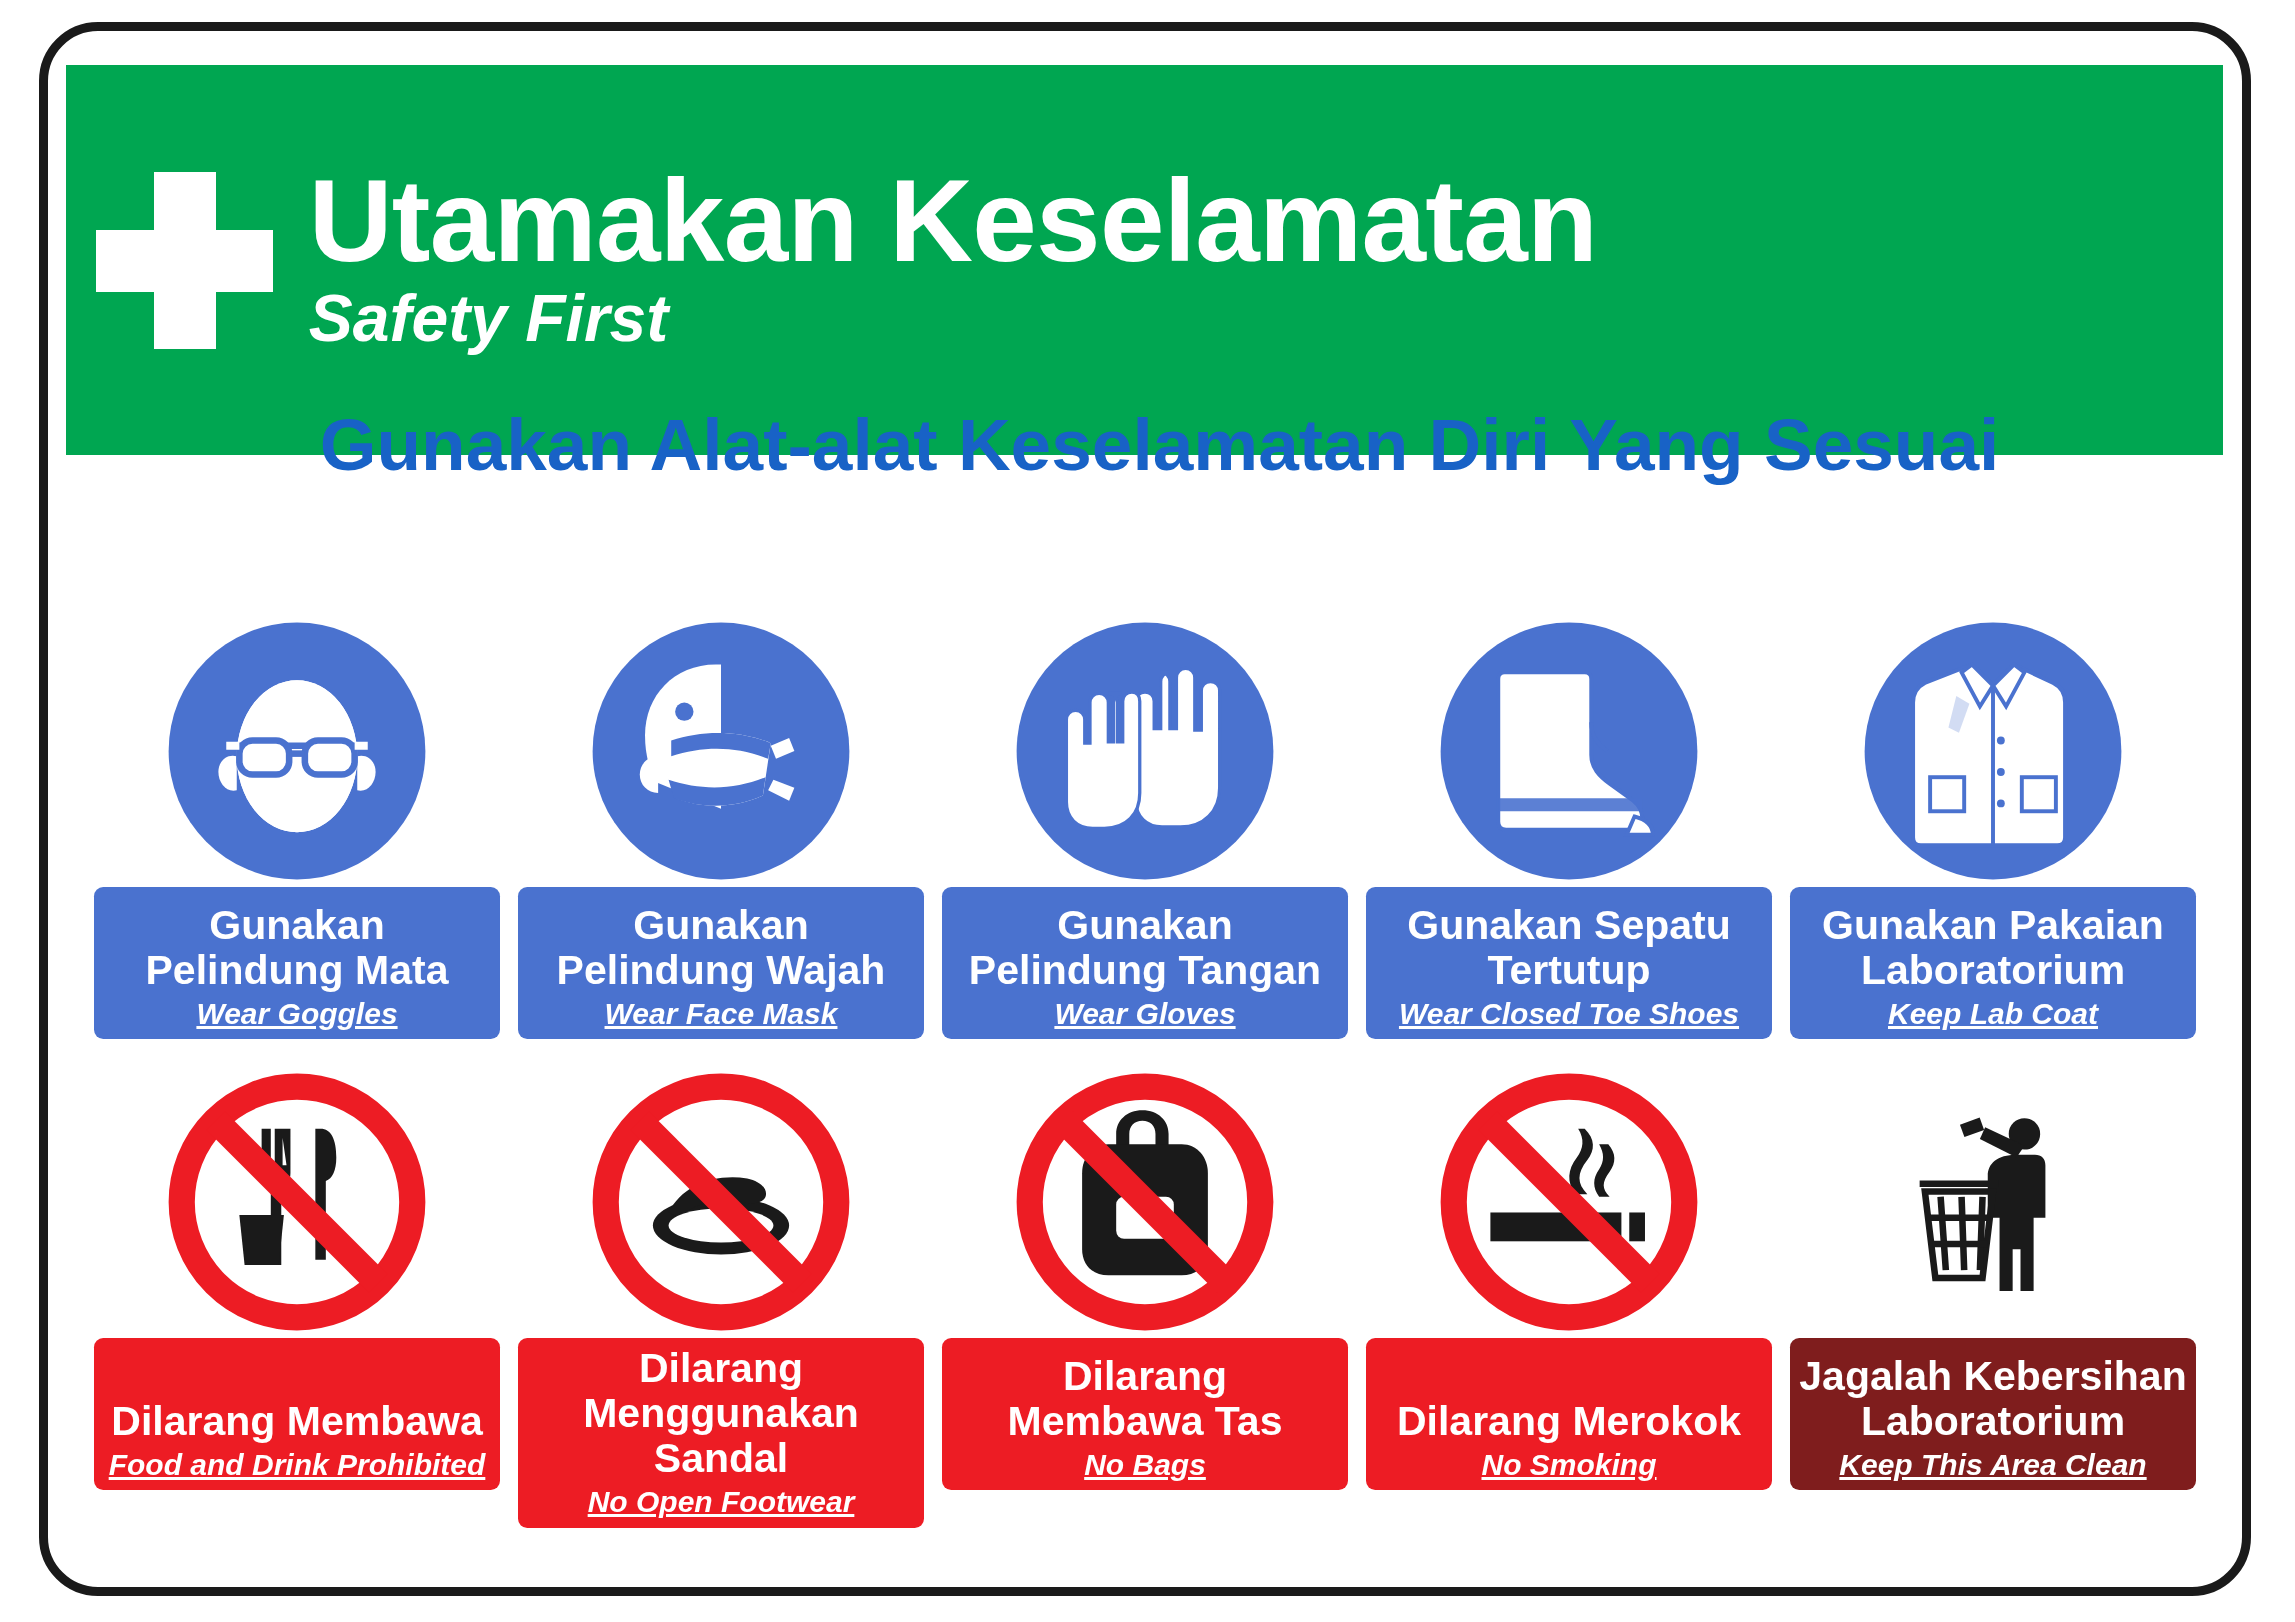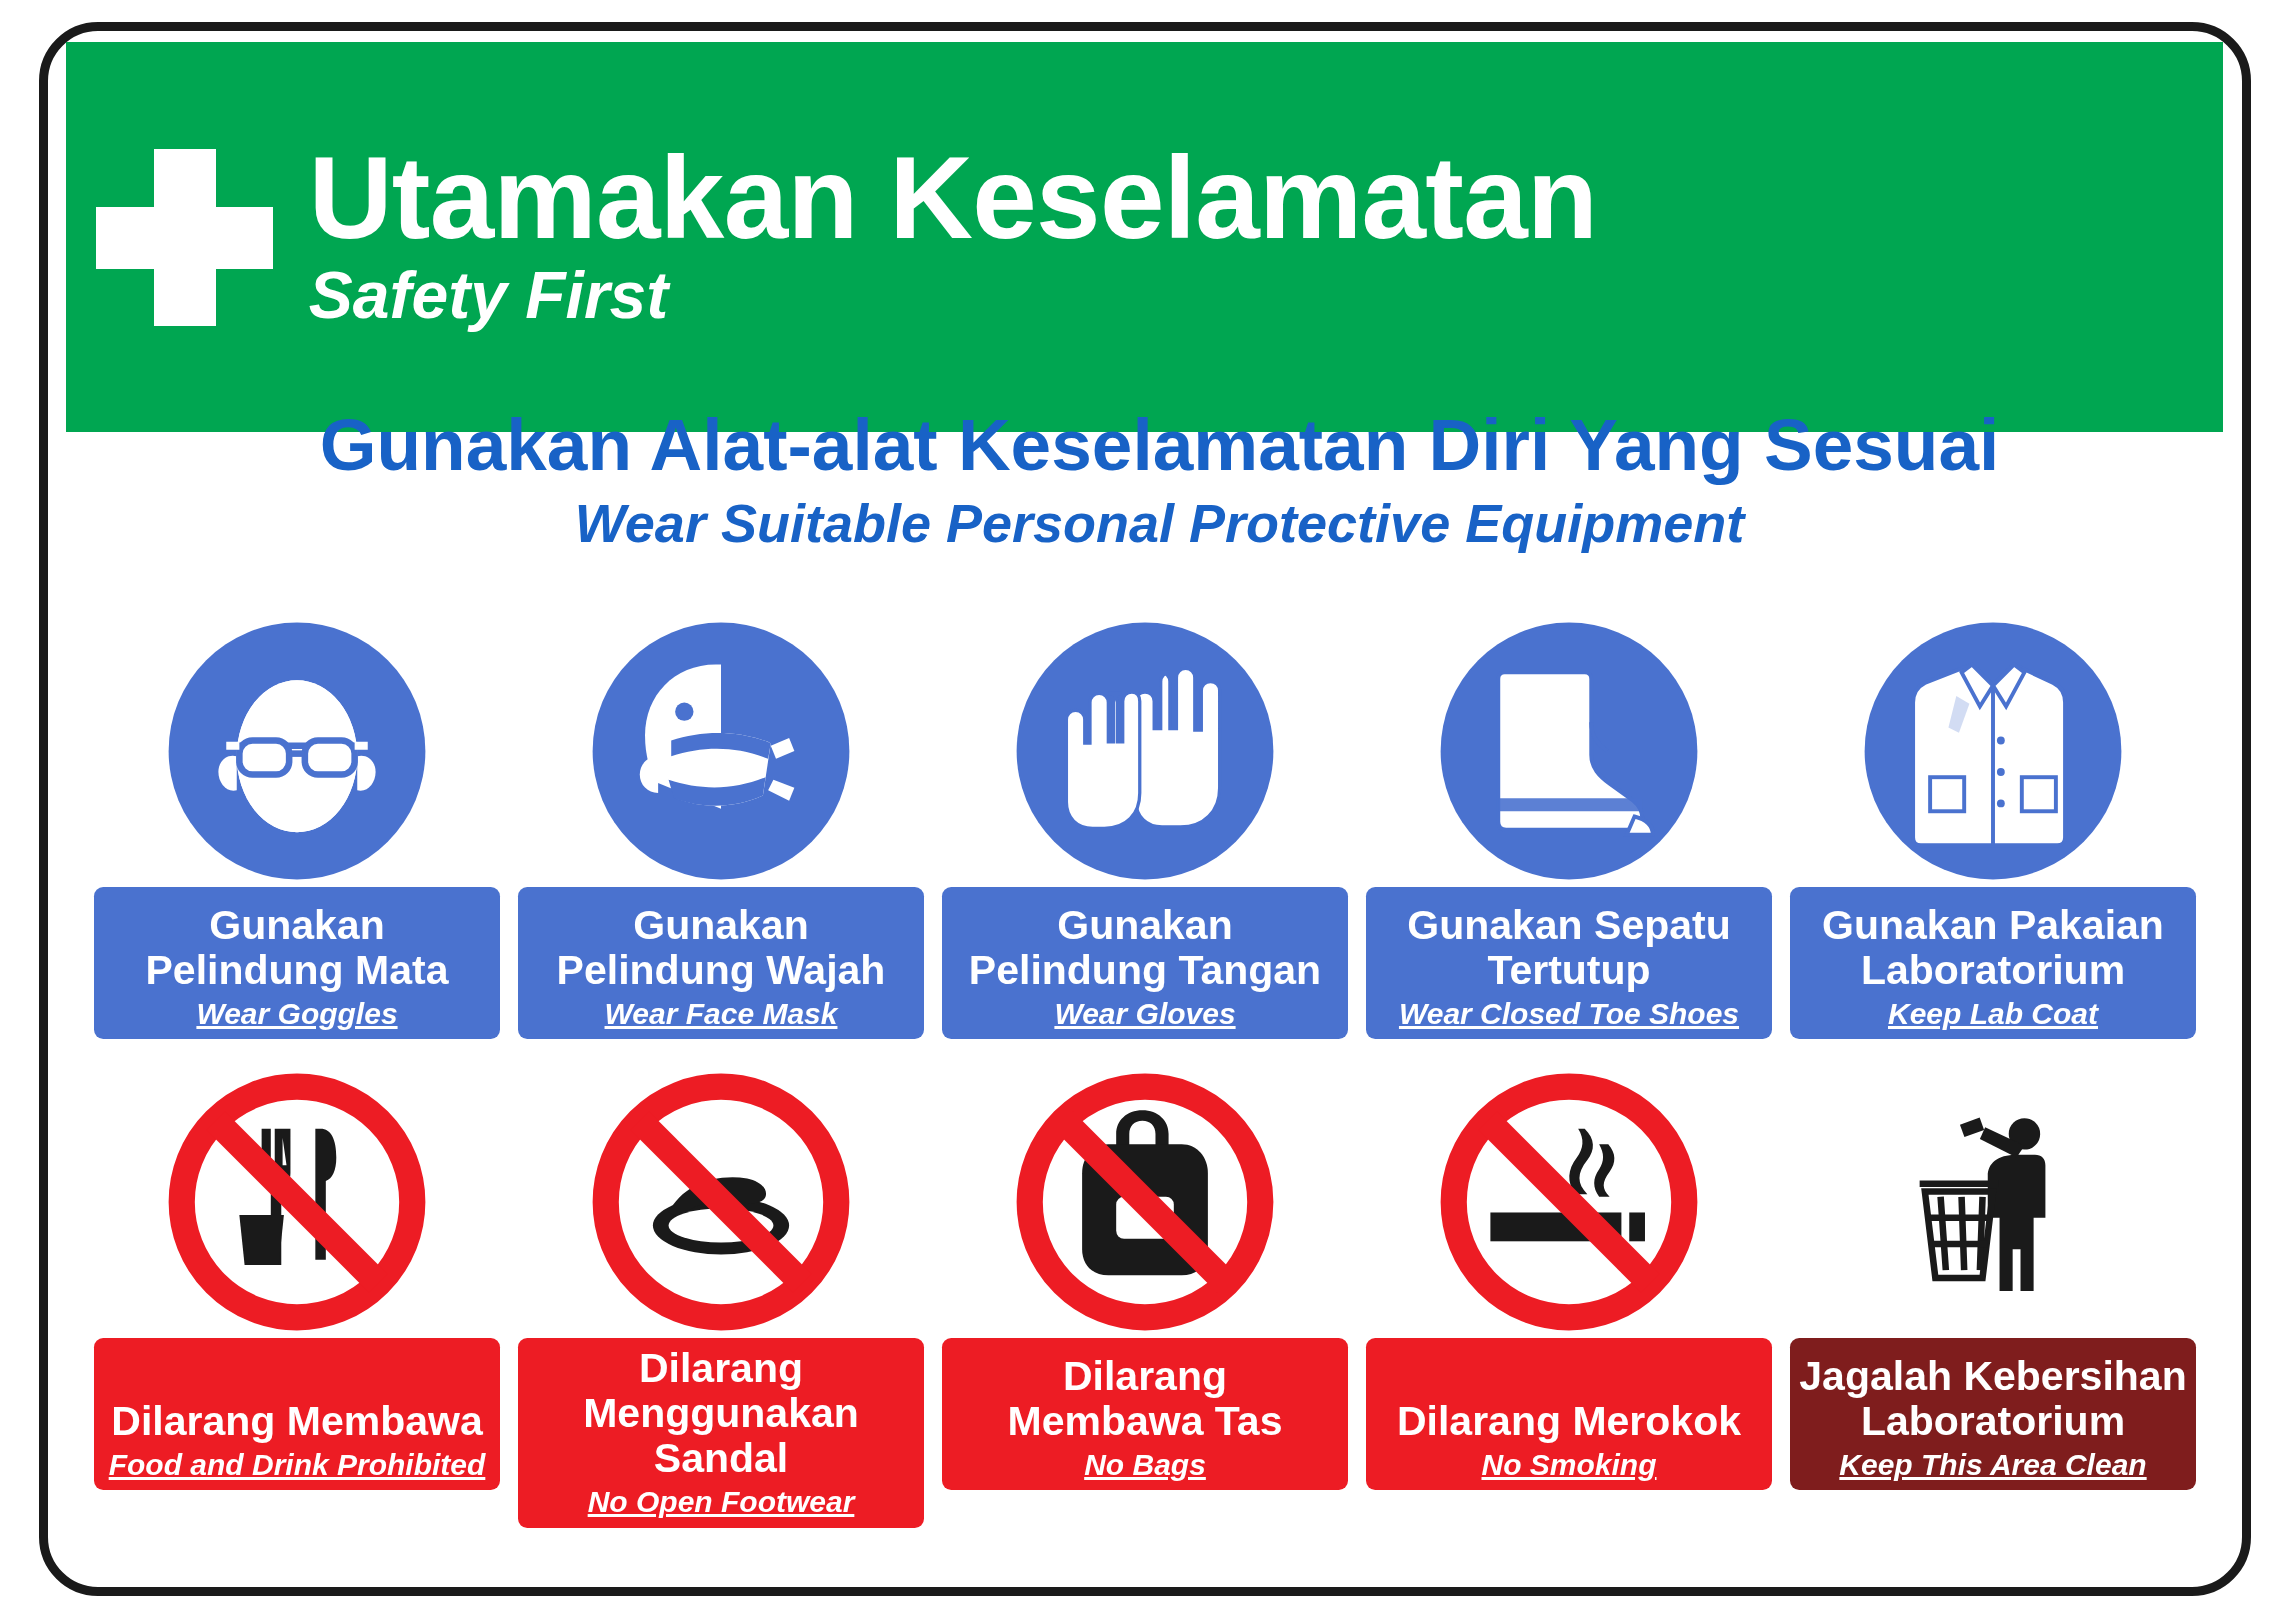--- a/index.html
+++ b/index.html
@@ -23,21 +23,21 @@
     background: #ffffff;
     border: 9.2px solid #1a1a1a;
     border-radius: 59px;
     box-sizing: border-box;
   }
 
   
   .header-band {
     position: absolute;
     left: 18.3px;
-    top: 11px;
+    top: 34px;
     width: 2157px;
     height: 390px;
     background: #00a651;
     display: flex;
     align-items: center;
   }
   .cross-wrap {
     width: 236px;
     height: 100%;
     display: flex;
@@ -175,21 +175,20 @@
       <div class="cross"></div>
     </div>
     <div class="header-text">
       <div class="header-title">Utamakan Keselamatan</div>
       <div class="header-sub">Safety First</div>
     </div>
   </div>
 
   <div class="intro">
     <div class="intro-main">Gunakan Alat-alat Keselamatan Diri Yang Sesuai</div>
-    <div class="intro-sub">Wear Suitable Personal Protective Equipment</div>
   </div>
 
   <div class="row row-mandatory">
 
     <div class="cell">
       <div class="pict">
         <svg viewBox="0 0 200 200">
           <circle cx="100" cy="100" r="98" fill="#4a72cf"></circle>
           <path d="M100 36c-24 0-44 16-44 42 0 10 2 16 2 24 0 20 18 36 42 36s42-16 42-36c0-8 2-14 2-24 0-26-20-42-44-42z" fill="#ffffff" opacity="0.0"></path>
           <ellipse cx="100" cy="104" rx="46" ry="58" fill="#ffffff"></ellipse>

